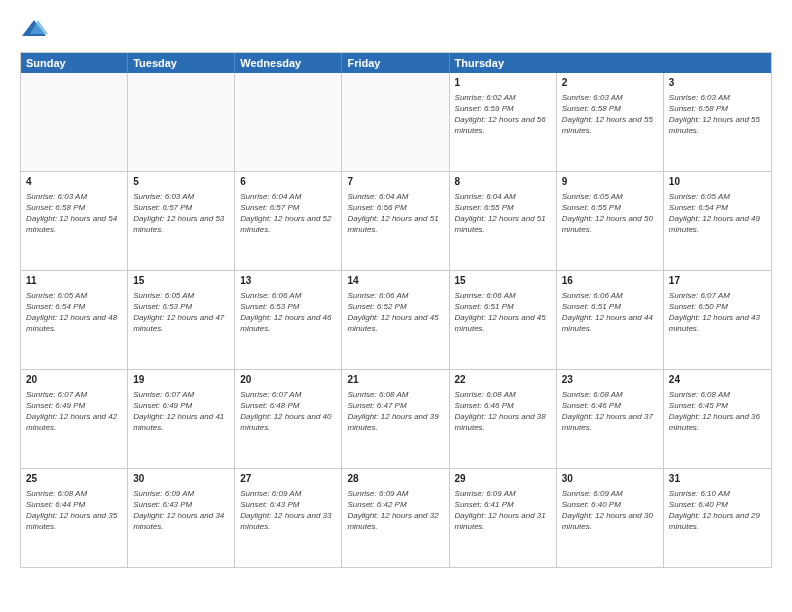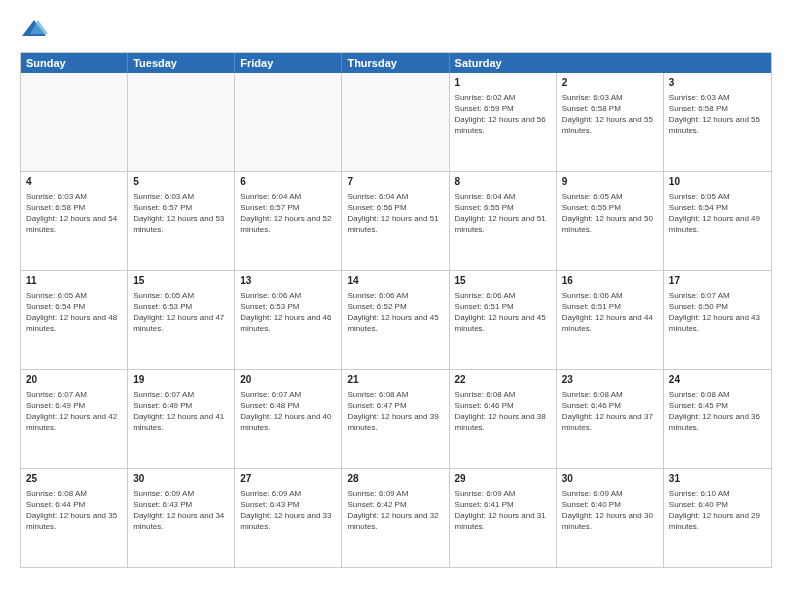--- a/index.html
+++ b/index.html
@@ -101,20 +101,21 @@
     .cal-cell .day-num {
       font-size: 10px;
       font-weight: bold;
       margin-bottom: 2px;
       color: #222;
     }
     .cal-cell .cell-info {
       font-size: 8px;
       color: #444;
       line-height: 1.4;
+      font-style: italic;
     }
   </style>
 </head>
 <body>
 
 <div class="page">
   <div class="header">
     <div class="logo">
       <svg class="logo-icon" viewBox="0 0 28 28">
         <polygon points="14,4 26,20 2,20" fill="#2a6db5"></polygon>
@@ -128,23 +129,23 @@
     <div class="title-area">
       <div class="main-title"></div>
       <div class="sub-title"></div>
     </div>
   </div>
 
   <div class="calendar">
     <div class="cal-header-row">
     <div class="cal-header-cell">Sunday</div>
         <div class="cal-header-cell">Tuesday</div>
+        <div class="cal-header-cell">Wednesday</div>
         <div class="cal-header-cell">Friday</div>
         <div class="cal-header-cell">Thursday</div>
-        <div class="cal-header-cell">Saturday</div>
       </div>
     <div class="cal-body">
     <div class="cal-row">
           <div class="cal-cell empty"></div>
           <div class="cal-cell empty"></div>
           <div class="cal-cell empty"></div>
           <div class="cal-cell empty"></div>
           <div class="cal-cell">
             <div class="day-num">1</div>
             <div class="cell-info">Sunrise: 6:02 AM<br>Sunset: 6:59 PM<br>Daylight: 12 hours and 56 minutes.</div>

